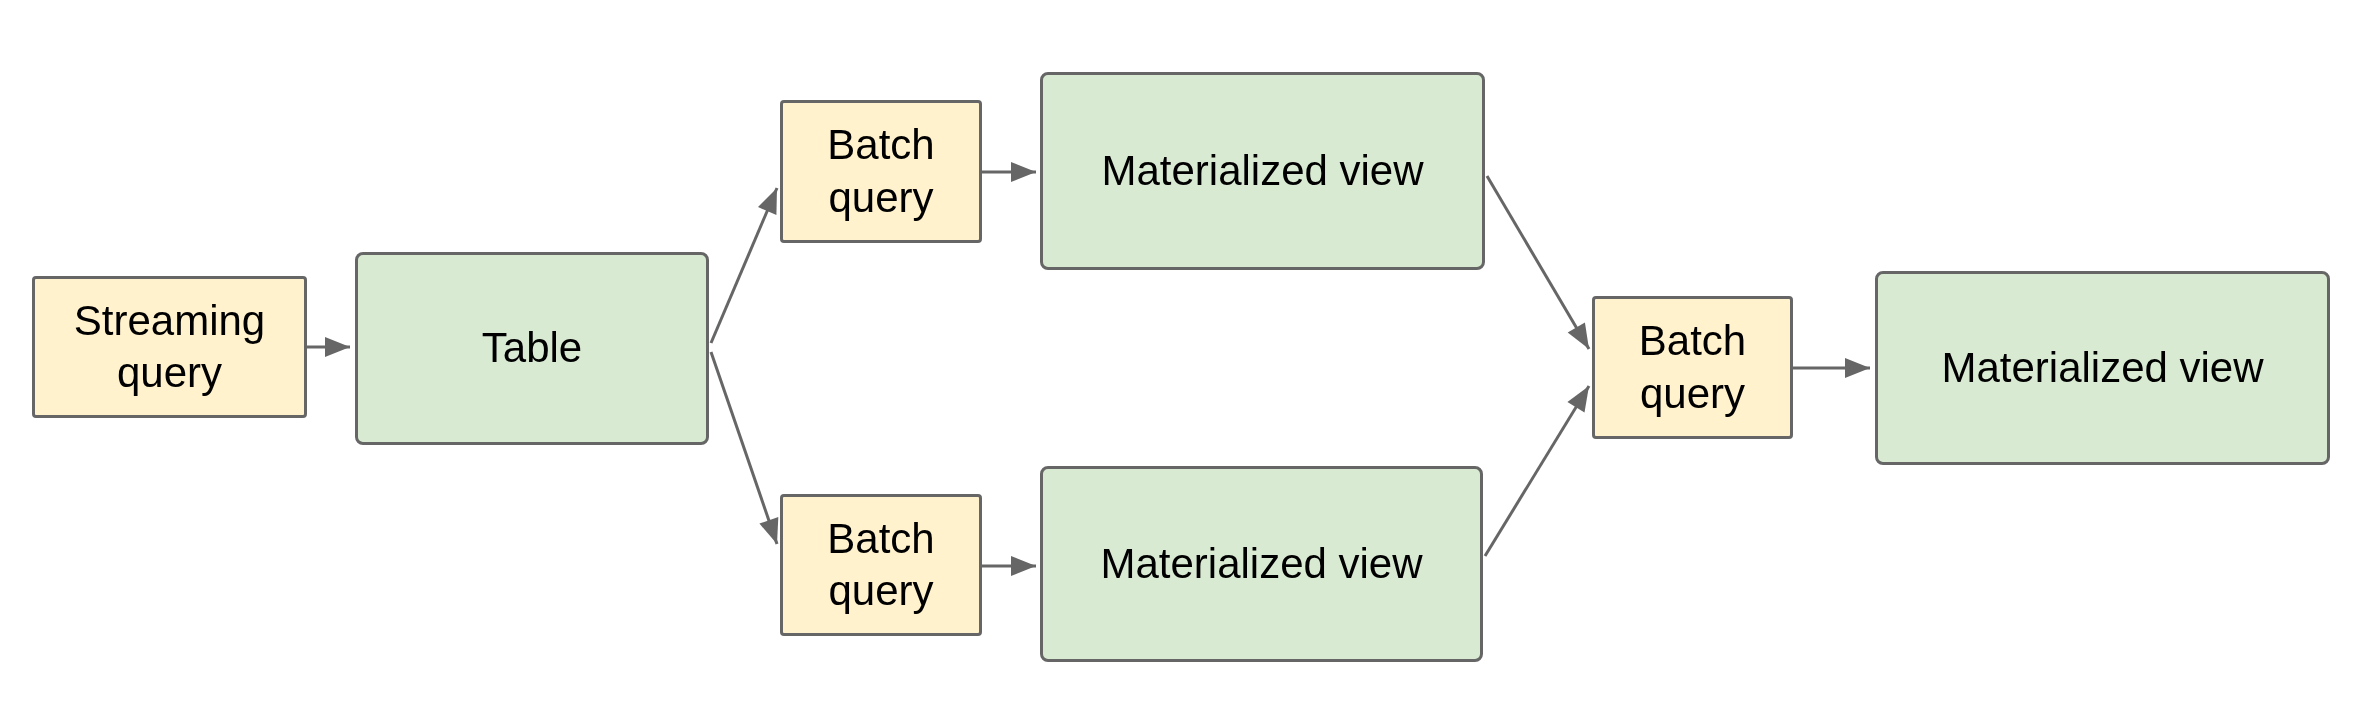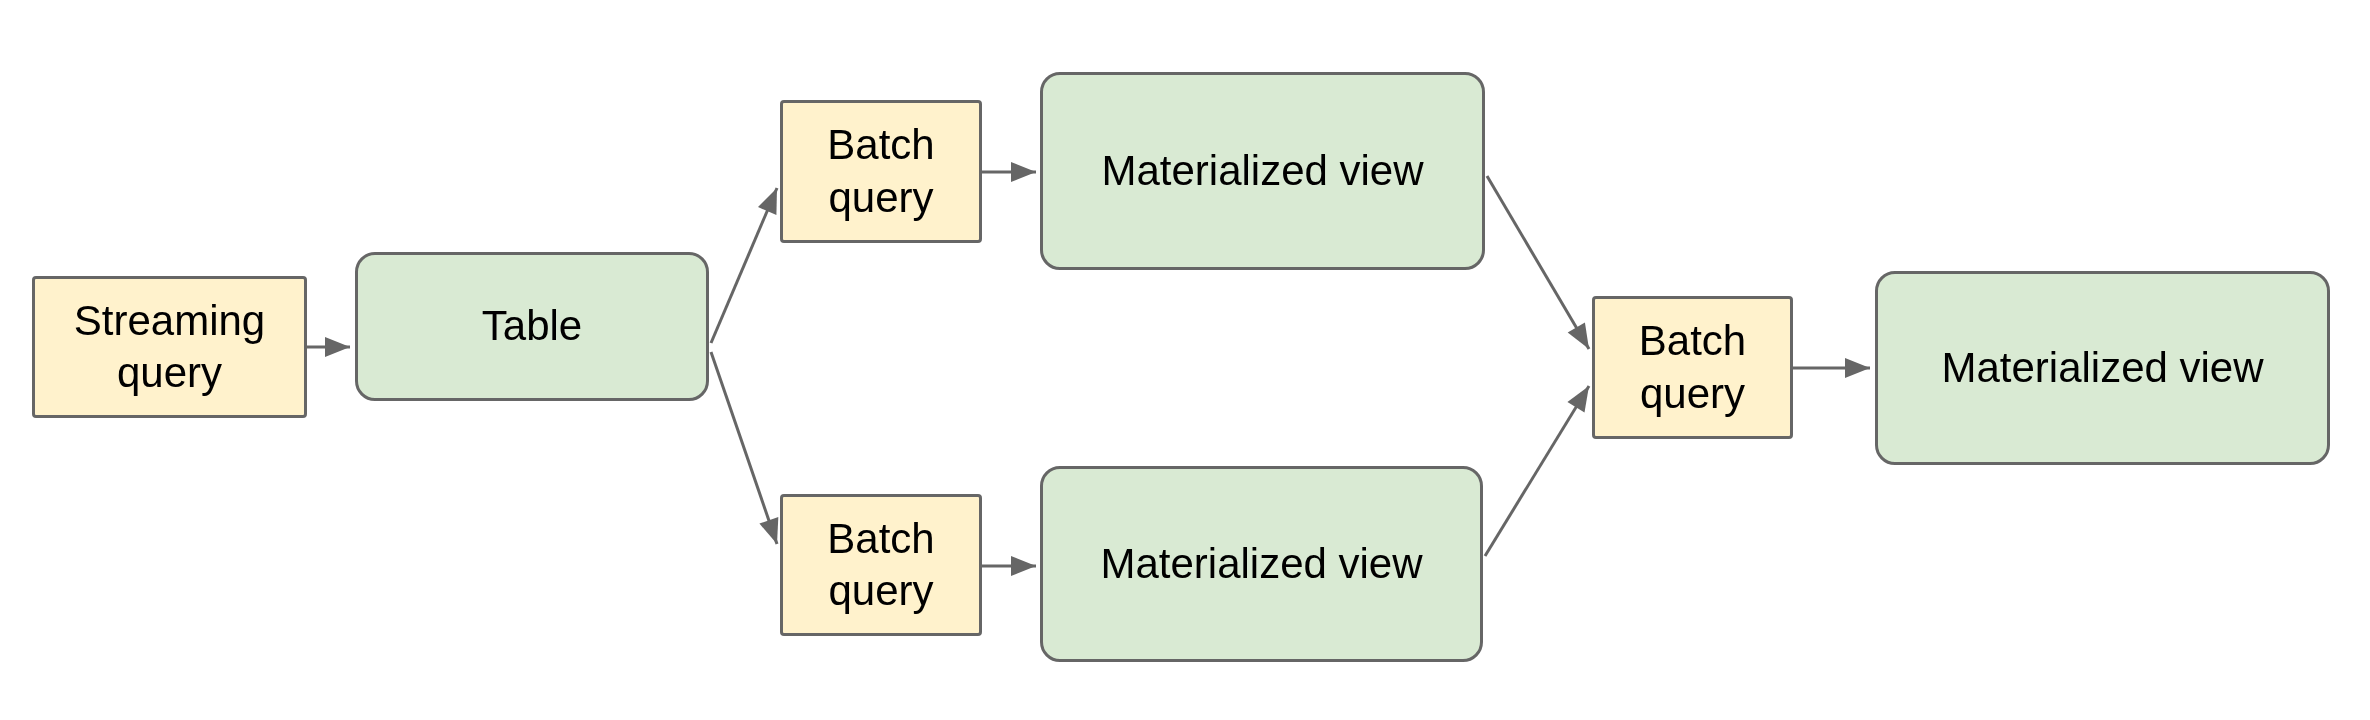--- a/index.html
+++ b/index.html
@@ -30,21 +30,21 @@
   .node{
     position:absolute;
     box-sizing:border-box;
     border:3px solid var(--border-color);
     display:flex;align-items:center;justify-content:center;
     text-align:center;
     font-size:42px;line-height:1.25;color:var(--label-color);
     padding:6px 10px;
   }
   .node.query{background:var(--query-fill);border-radius:4px;}
-  .node.view{background:var(--view-fill);border-radius:20px;}
+  .node.view{background:var(--view-fill);border-radius:8px;}
   .node .label{display:block;}
 </style>
 </head>
 <body>
 
 <div class="canvas">
 
   <svg class="edges" viewBox="0 0 2370 720" xmlns="http://www.w3.org/2000/svg">
     <defs>
       <marker id="arrow" markerUnits="userSpaceOnUse" markerWidth="30" markerHeight="24" refX="26" refY="11" orient="auto">
@@ -58,21 +58,21 @@
     <line x1="982" y1="566" x2="1036" y2="566" marker-end="url(#arrow)"></line>
     <line x1="1487" y1="176" x2="1589" y2="349" marker-end="url(#arrow)"></line>
     <line x1="1485" y1="556" x2="1589" y2="386" marker-end="url(#arrow)"></line>
     <line x1="1793" y1="368" x2="1870" y2="368" marker-end="url(#arrow)"></line>
   </svg>
 
   <div class="node query" style="left:32px;  top:276px; width:275px; height:142px;">
     <span class="label">Streaming query</span>
   </div>
 
-  <div class="node view" style="left:355px; top:252px; width:354px; height:149px;align-items:center;">
+  <div class="node view" style="left:355px; top:252px; width:354px; height:193px;align-items:center;">
     <span class="label">Table</span>
   </div>
 
   <div class="node query" style="left:780px; top:100px; width:202px; height:143px;">
     <span class="label">Batch query</span>
   </div>
 
   <div class="node view" style="left:1040px; top:72px; width:445px; height:198px;">
     <span class="label">Materialized view</span>
   </div>

